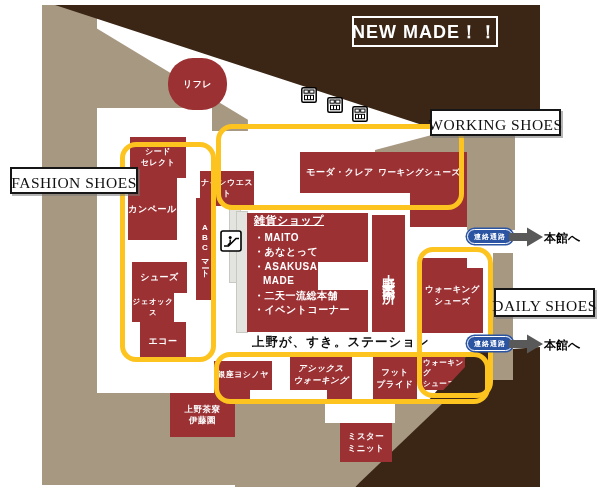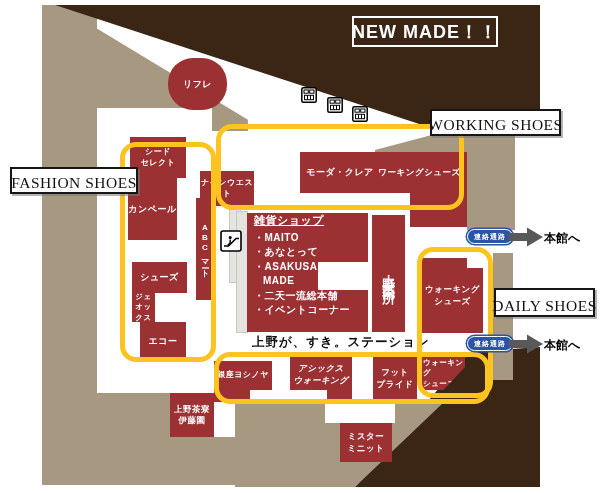--- a/index.html
+++ b/index.html
@@ -75,21 +75,21 @@
   </div>
   <div class="r" style="left:128px;top:178px;width:49px;height:62px;">
     <span>カンペール</span>
   </div>
   <div class="r f8 vert" style="left:196px;top:198px;width:16px;height:102px;letter-spacing:1px;">
     <span>ABCマート</span>
   </div>
   <div class="r" style="left:132px;top:262px;width:55px;height:31px;">
     <span>シューズ</span>
   </div>
-  <div class="r f75" style="left:132px;top:293px;width:23px;height:29px;">
+  <div class="r f75" style="left:132px;top:293px;width:42px;height:29px;">
     <span>ジェオックス</span>
   </div>
   <div class="r" style="left:140px;top:322px;width:46px;height:38px;">
     <span>エコー</span>
   </div>
 
   <div class="r" style="left:300px;top:152px;width:167px;height:41px;flex-direction:row;justify-content:space-around;padding:0 4px;box-sizing:border-box;">
     <span>モーダ・クレア</span>
     <span class="f85">ワーキングシューズ</span>
   </div>
@@ -131,21 +131,21 @@
   </div>
   <div class="r f75" style="left:420px;top:357px;width:45px;height:33px;
               clip-path:polygon(0 0,100% 0,100% 30%,52% 100%,0 100%);align-items:flex-start;padding-left:3px;box-sizing:border-box;text-align:left;">
     <span>ウォーキング</span>
     <span>シューズ</span>
   </div>
   <div class="r f85" style="left:340px;top:423px;width:52px;height:39px;">
     <span>ミスター</span>
     <span>ミニット</span>
   </div>
-  <div class="r f85" style="left:170px;top:393px;width:44px;height:44px;text-align:right;">
+  <div class="r f85" style="left:170px;top:393px;width:65px;height:44px;text-align:right;">
     <span>上野茶寮</span>
     <span>伊藤園</span>
   </div>
 
   <div class="cap" style="left:252px;top:334px;width:150px;">上野が、すき。ステーション</div>
 
   <div class="ylw" style="left:120px;top:142px;width:96px;height:220px;"></div>
   <div class="ylw" style="left:216px;top:124px;width:248px;height:86px;"></div>
   <div class="ylw" style="left:417px;top:247px;width:76px;height:151px;"></div>
   <div class="ylw" style="left:214px;top:352px;width:276px;height:52px;"></div>

